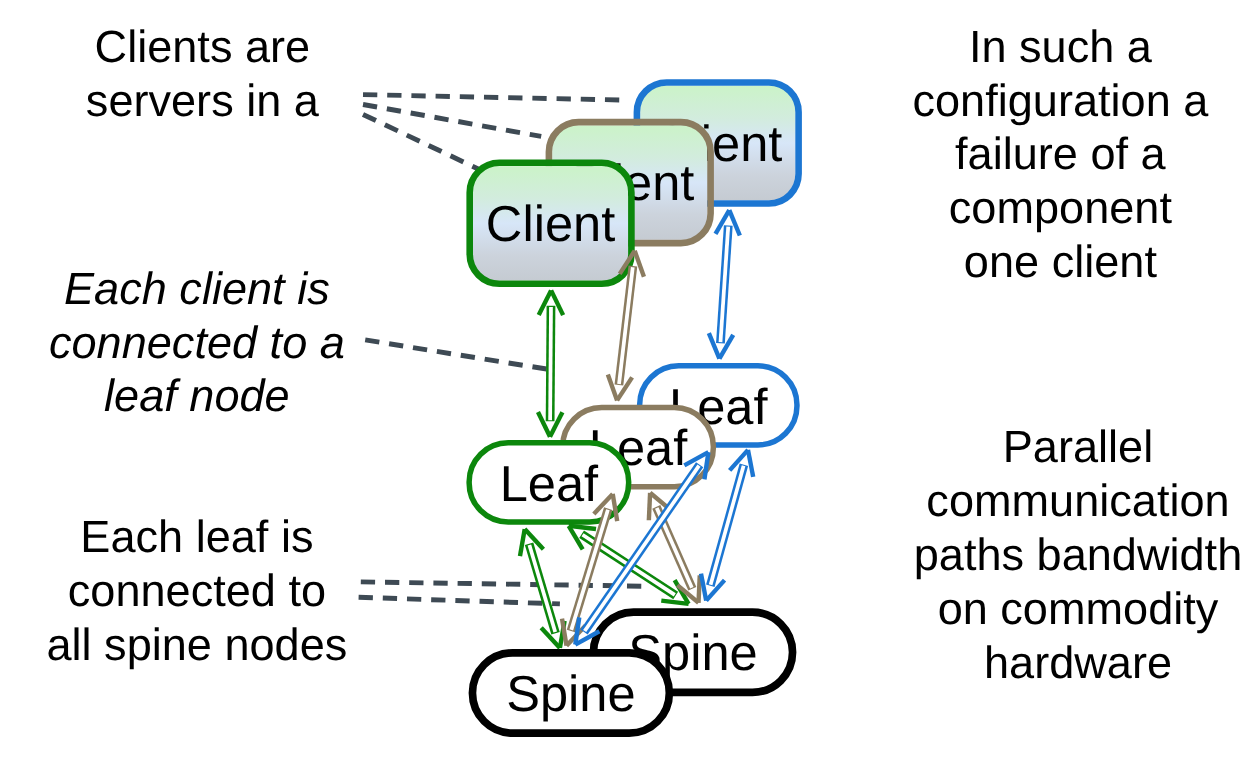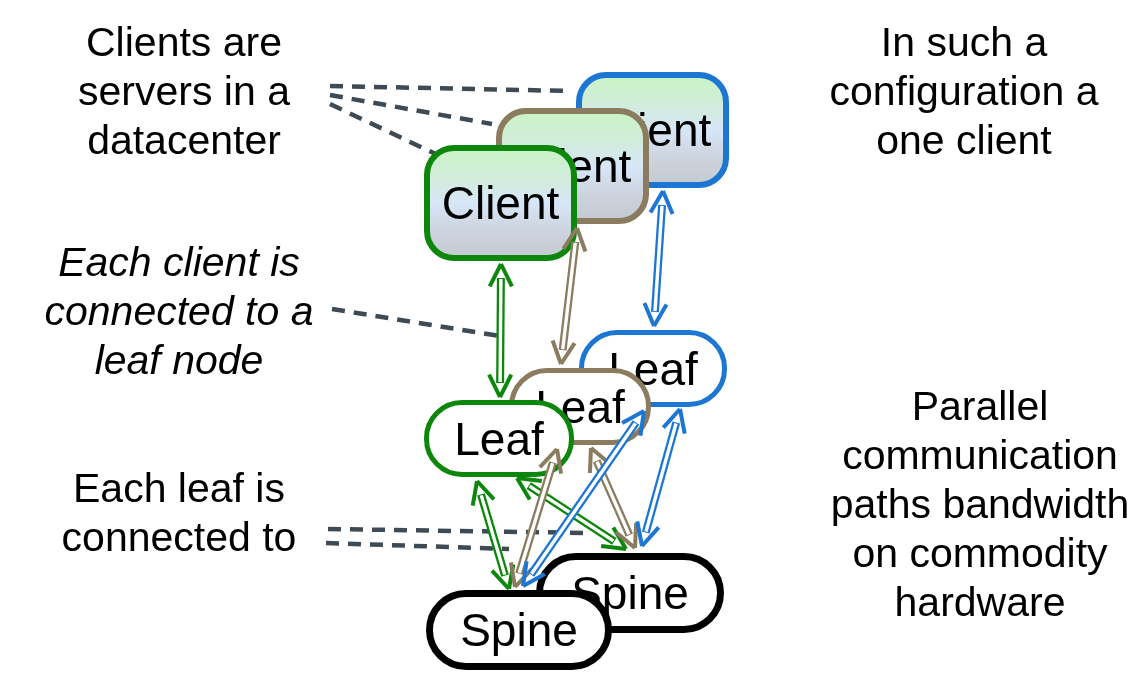--- a/index.html
+++ b/index.html
@@ -42,37 +42,39 @@
       <line x1="316" y1="95" x2="478" y2="124" stroke="#3e4a54" stroke-width="4.5" stroke-dasharray="13 9" stroke-linecap="butt"></line>
       <line x1="316" y1="104" x2="430" y2="158" stroke="#3e4a54" stroke-width="4.5" stroke-dasharray="13 9" stroke-linecap="butt"></line>
       <line x1="318" y1="309" x2="486" y2="336" stroke="#3e4a54" stroke-width="4.5" stroke-dasharray="13 9" stroke-linecap="butt"></line>
       <line x1="314" y1="529" x2="576" y2="533" stroke="#3e4a54" stroke-width="4.5" stroke-dasharray="13 9" stroke-linecap="butt"></line>
       <line x1="312" y1="543" x2="495" y2="549" stroke="#3e4a54" stroke-width="4.5" stroke-dasharray="13 9" stroke-linecap="butt"></line>
     </svg>
 
   <div class="note note-left-1">
     <div>Clients are</div>
     <div>servers in a</div>
-    <div>datacenter</div>
   </div>
 
   <div class="note note-left-2">
     <div>Each client is</div>
     <div>connected to a</div>
     <div>leaf node</div>
   </div>
 
   <div class="note note-left-3">
     <div>Each leaf is</div>
     <div>connected to</div>
+    <div>all spine nodes</div>
   </div>
 
   <div class="note note-right-1">
     <div>In such a</div>
     <div>configuration a</div>
+    <div>failure of a</div>
+    <div>component</div>
     <div>one client</div>
   </div>
 
   <div class="note note-right-2">
     <div>Parallel</div>
     <div>communication</div>
     <div>paths bandwidth</div>
     <div>on commodity</div>
     <div>hardware</div>
   </div>

